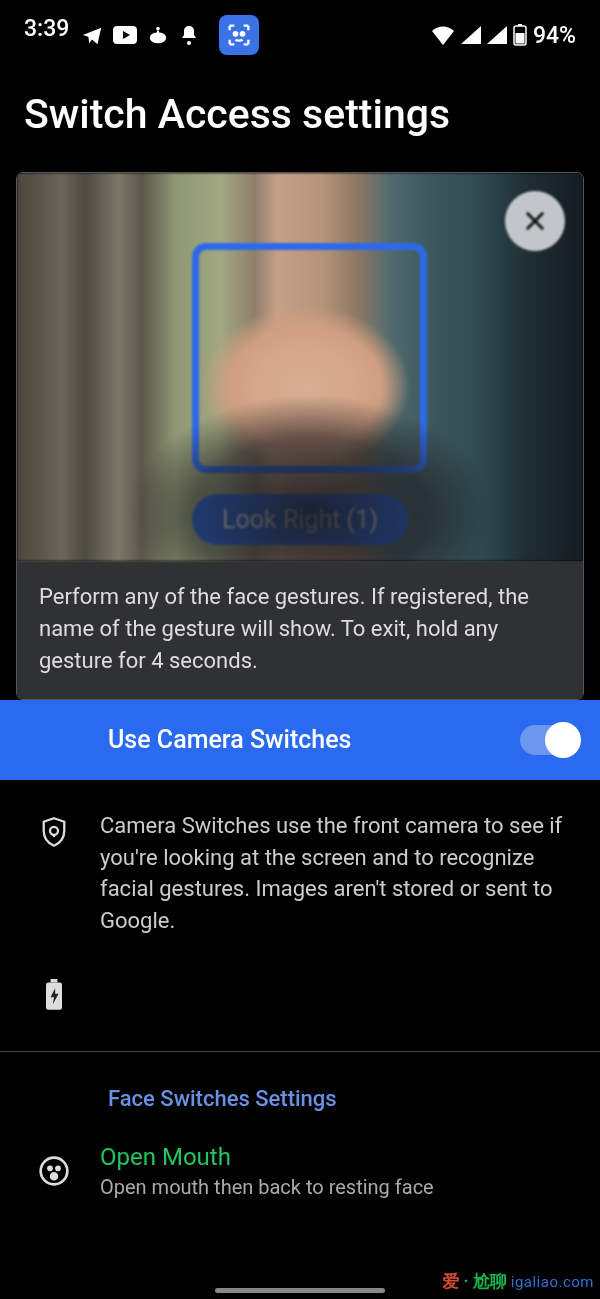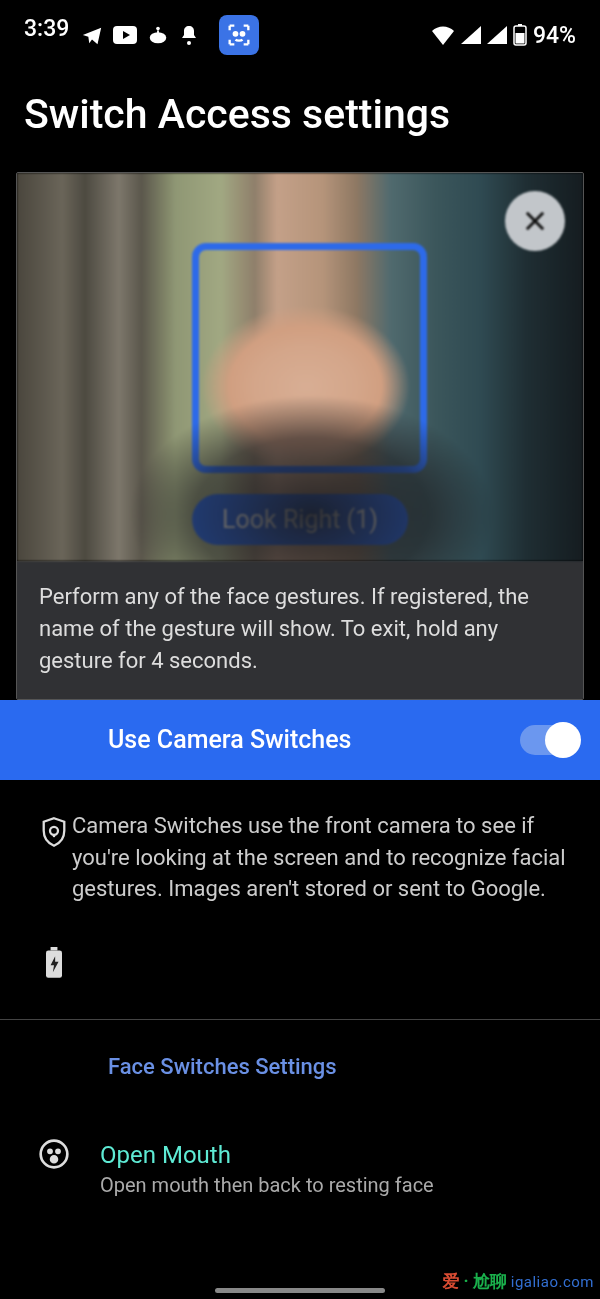--- a/index.html
+++ b/index.html
@@ -34,21 +34,21 @@
     margin-left: 10px;
   }
   .page-title {
     font-size: 41px;
     font-weight: 500;
     padding: 28px 24px 34px 24px;
   }
   .camera-preview-wrap {
     margin: 0 16px;
     border: 1px solid #555;
-    border-radius: 2px;
+    border-radius: 7px;
     overflow: hidden;
   }
   .camera-preview {
     position: relative;
     height: 388px;
     background: radial-gradient(
         ellipse 180px 140px at 51% 55%,
         #daae92 0%, #d6a688 28%, #d39f7f 42%, rgba(180,138,110,0) 58%
       ),
       linear-gradient(90deg,
@@ -120,20 +120,21 @@
   .switch-thumb {
     position: absolute;
     right: -3px; top: -3px;
     width: 36px; height: 36px;
     background: #fff;
     border-radius: 50%;
   }
   .info-row {
     display: flex;
     align-items: flex-start;
+    gap: 28px;
     padding: 30px 32px 12px 36px;
   }
   .info-row + .info-row { padding-top: 24px; }
   .info-row .icon-slot {
     width: 36px; flex: 0 0 36px;
     display: flex; align-items: flex-start; justify-content: center;
     padding-top: 6px;
   }
   .info-text { font-size: 22px; line-height: 1.45; color: #ccc; }
   .divider { height: 1px; background: #444; margin: 28px 0 0 0; }
@@ -146,21 +147,21 @@
   .setting-row {
     display: flex;
     align-items: center;
     gap: 28px;
     padding: 8px 32px 0 36px;
   }
   .setting-row .icon-slot {
     width: 36px; flex: 0 0 36px;
     display: flex; align-items: center; justify-content: center;
   }
-  .setting-title { font-size: 24px; color: #5eead4; margin-bottom: 4px; margin-top: 30px; }
+  .setting-title { font-size: 24px; color: #22c55e; margin-bottom: 4px; }
   .setting-sub { font-size: 20px; color: #aaa; }
   .watermark {
     position: absolute;
     right: 6px; bottom: 6px;
     font-size: 17px;
     opacity: 0.85;
     pointer-events: none;
     display:flex; align-items:center; gap:4px;
   }
   .wm1 { color:#ff5a3c; font-weight:700; }

